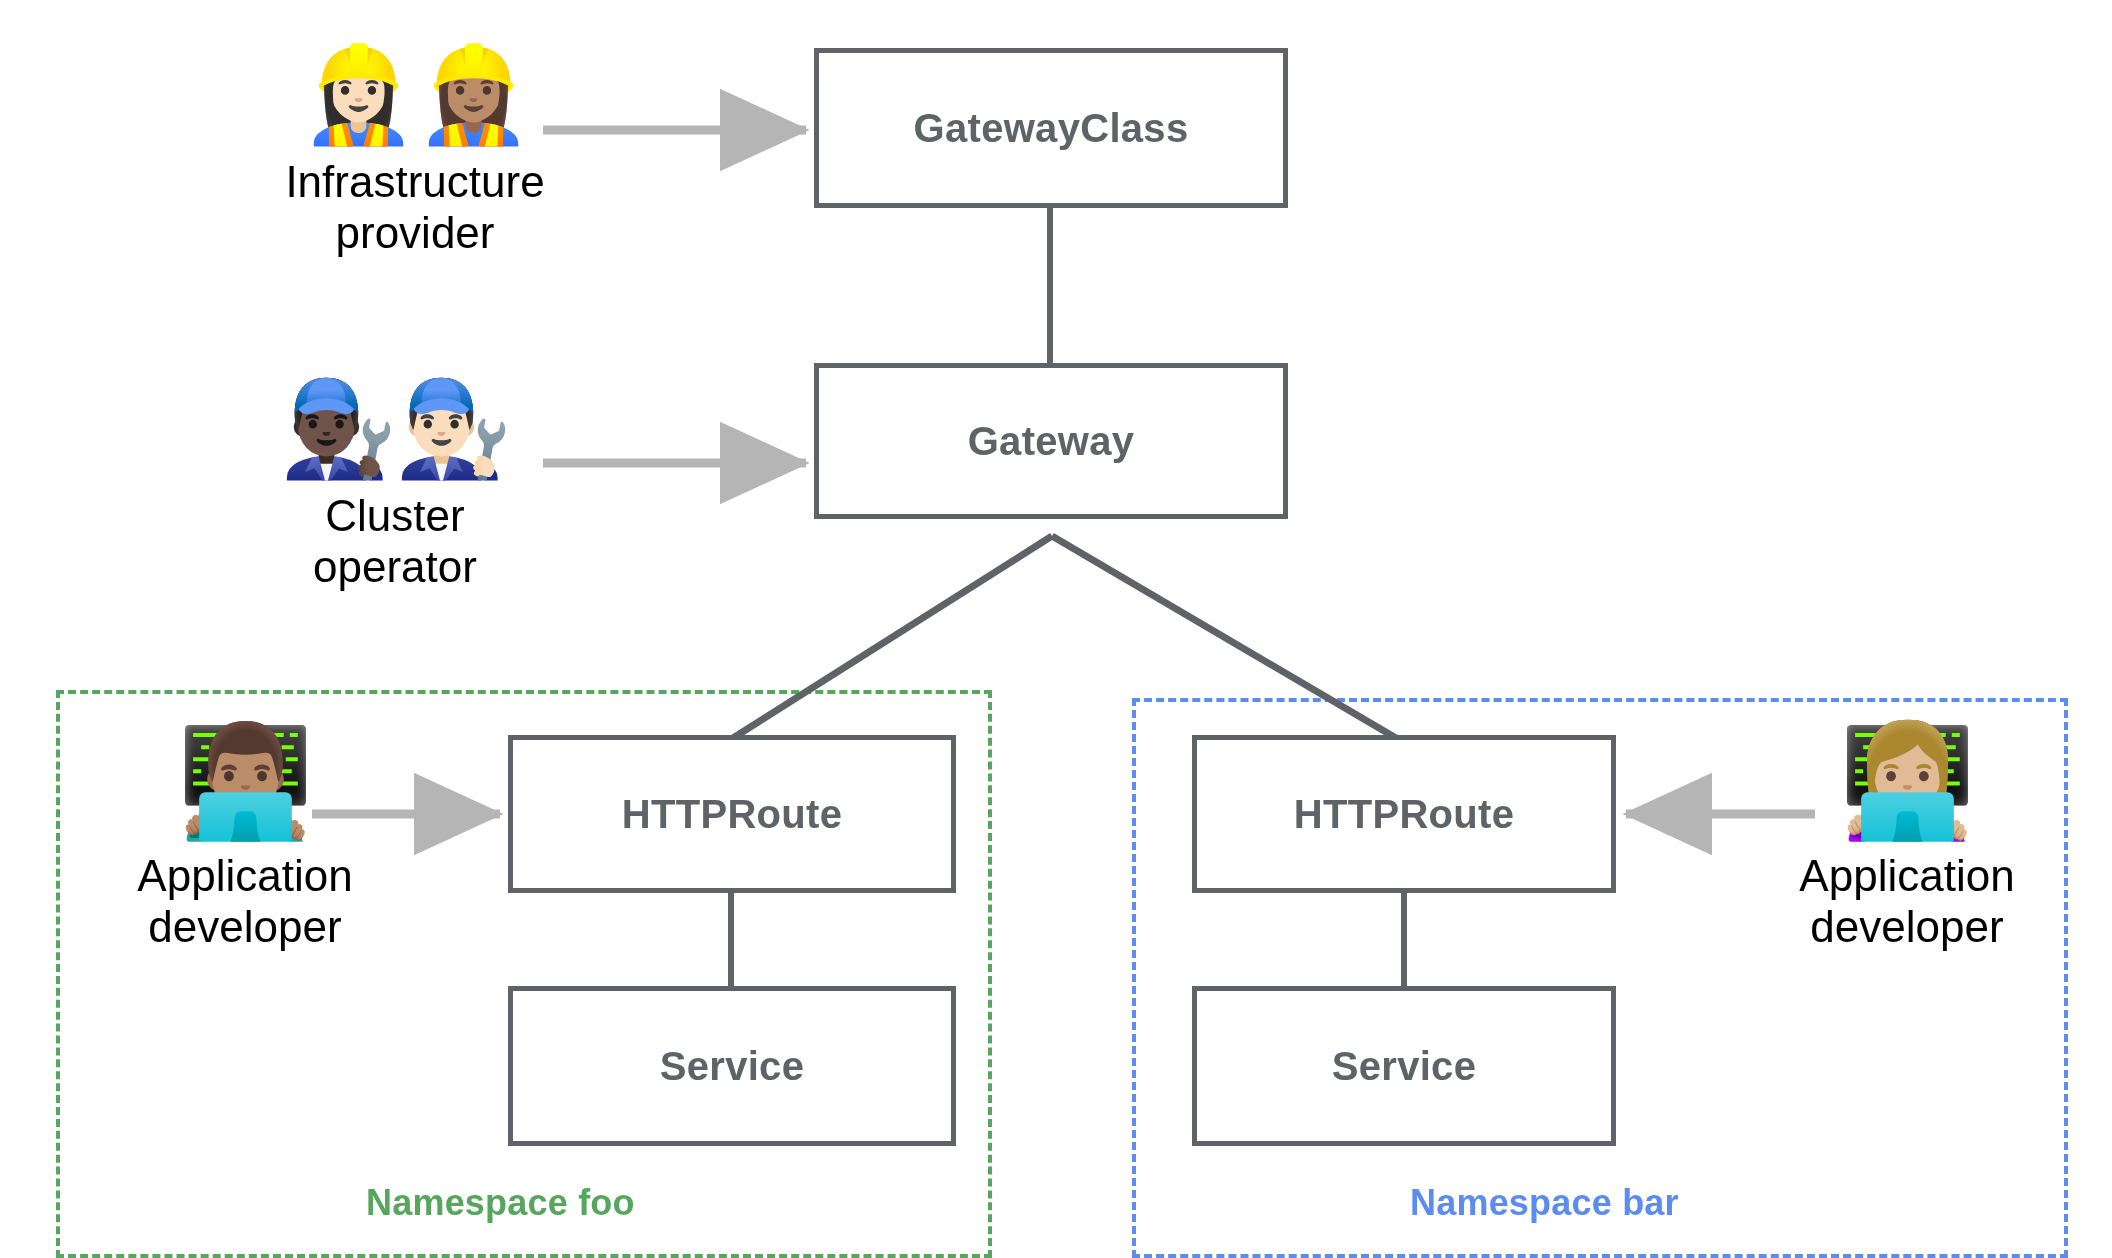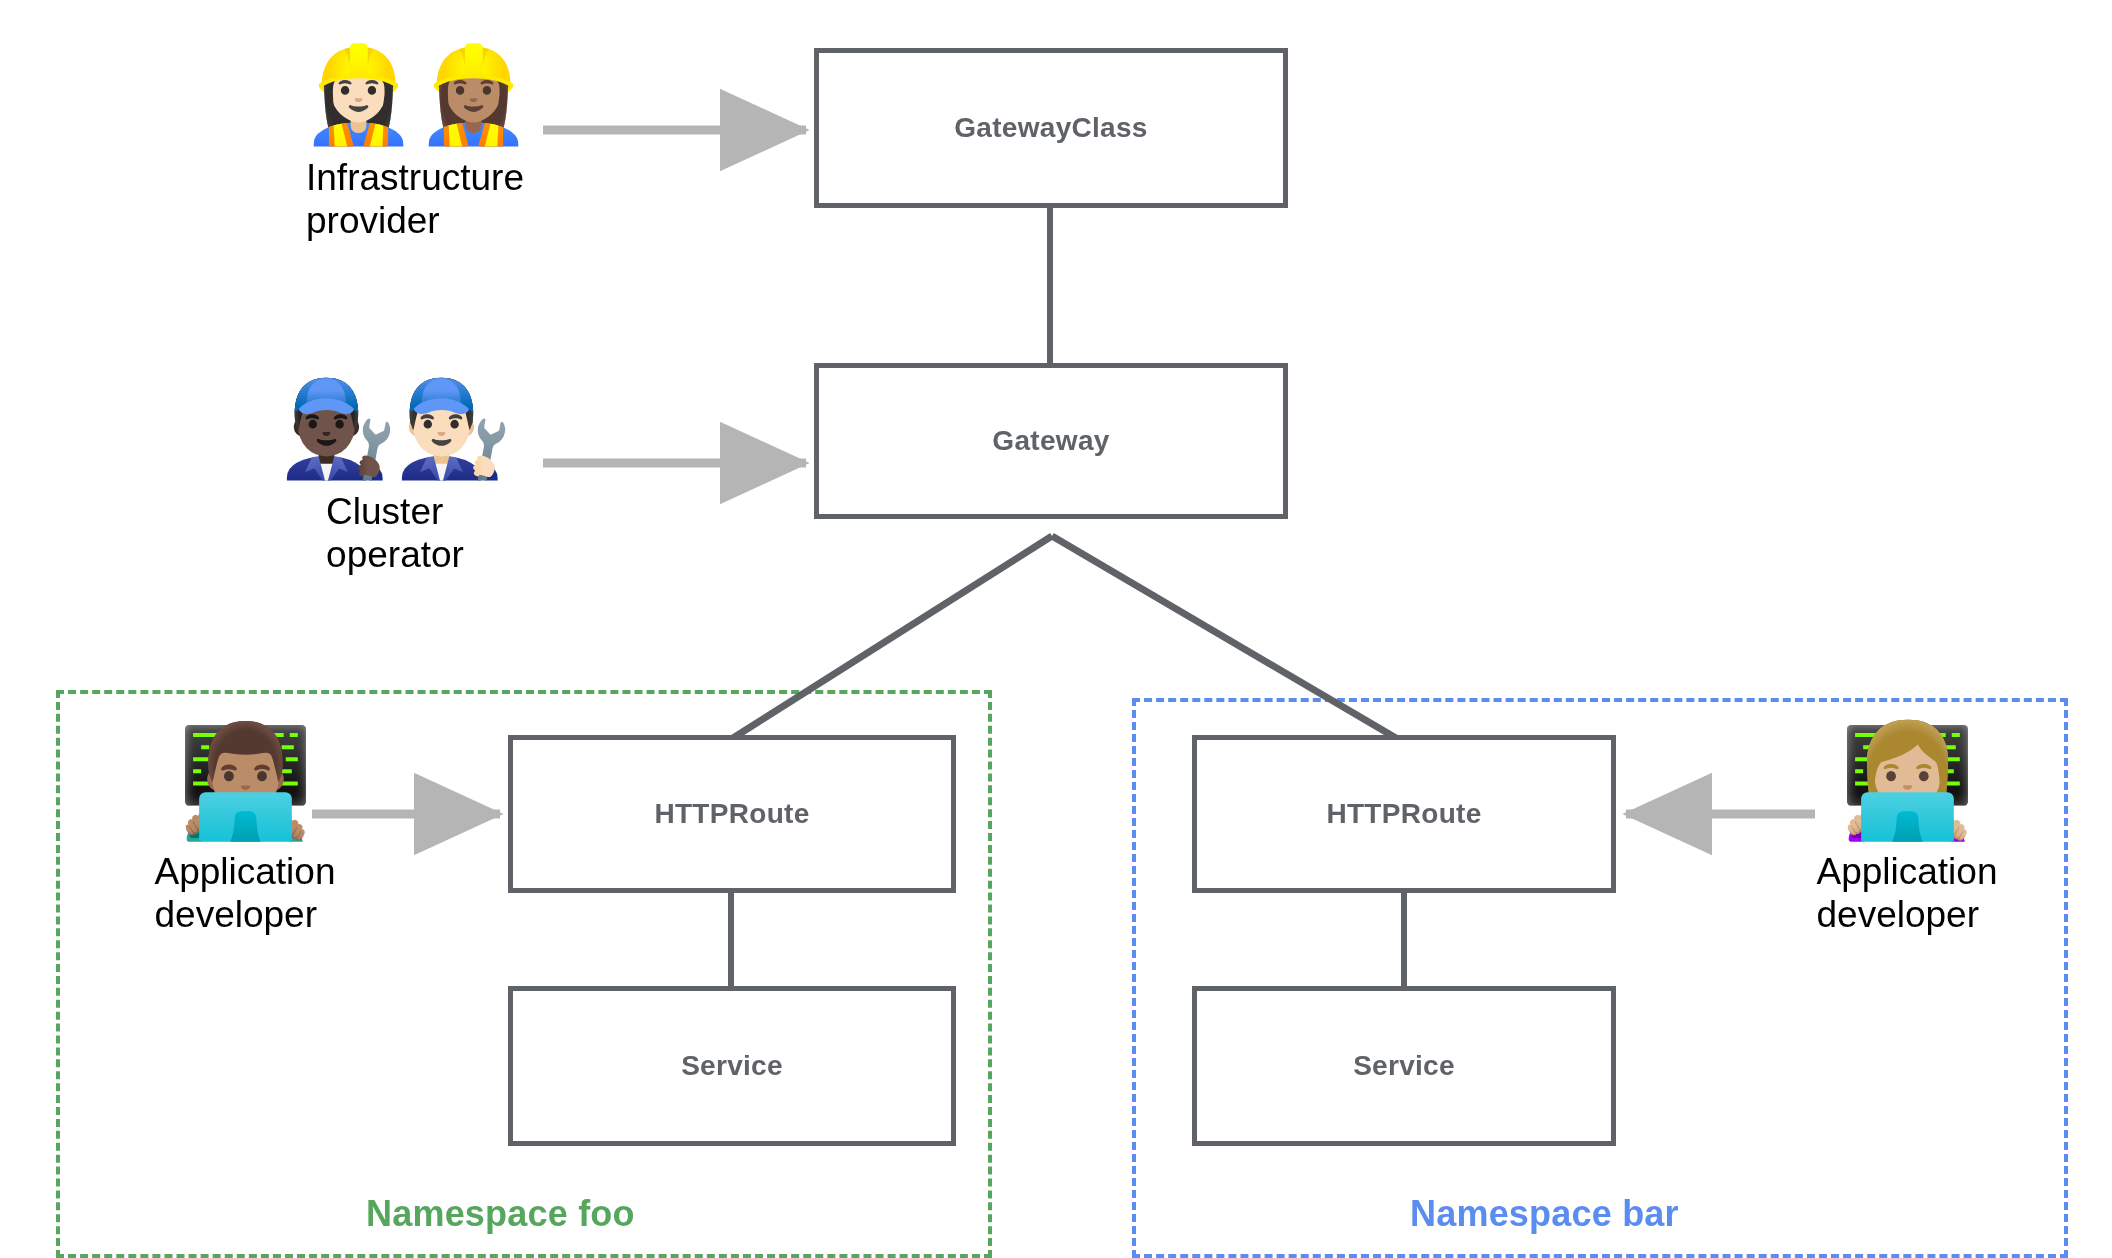--- a/index.html
+++ b/index.html
@@ -34,34 +34,33 @@
     border-style: dashed;
     border-width: 4px;
     background: transparent;
   }
   .ns-label {
     position: absolute;
     font-size: 36px;
     font-weight: bold;
     letter-spacing: 0.2px;
     white-space: nowrap;
-    margin-top: 11px;
   }
   
   .node {
     position: absolute;
     box-sizing: border-box;
     border: 5px solid #5f6368;
     background: #ffffff;
     display: flex;
     align-items: center;
     justify-content: center;
   }
   .node-label {
-    font-size: 28px;
+    font-size: 40px;
     font-weight: bold;
     color: #5f6368;
     letter-spacing: 0.3px;
     white-space: nowrap;
   }
   
   .persona {
     position: absolute;
     display: flex;
     flex-direction: column;
@@ -75,24 +74,24 @@
     line-height: 1;
     font-size: 94px;
     font-family: "DejaVu Sans", sans-serif;
     letter-spacing: -2px;
   }
   .persona-emojis.single {
     font-size: 110px;
   }
   .persona-caption {
     margin-top: 14px;
-    font-size: 37px;
+    font-size: 44px;
     line-height: 1.17;
     color: #000000;
-    text-align: left;
+    text-align: center;
     white-space: pre-line;
   }
 </style>
 </head>
 <body>
 
 <div id="canvas">
 
   <div class="namespace" style="left:56px; top:690px; width:936px; height:568px; border-color:#57a65e;"></div>
   <div class="ns-label" style="left:366px; top:1182px; color:#57a65e;">Namespace foo</div>

